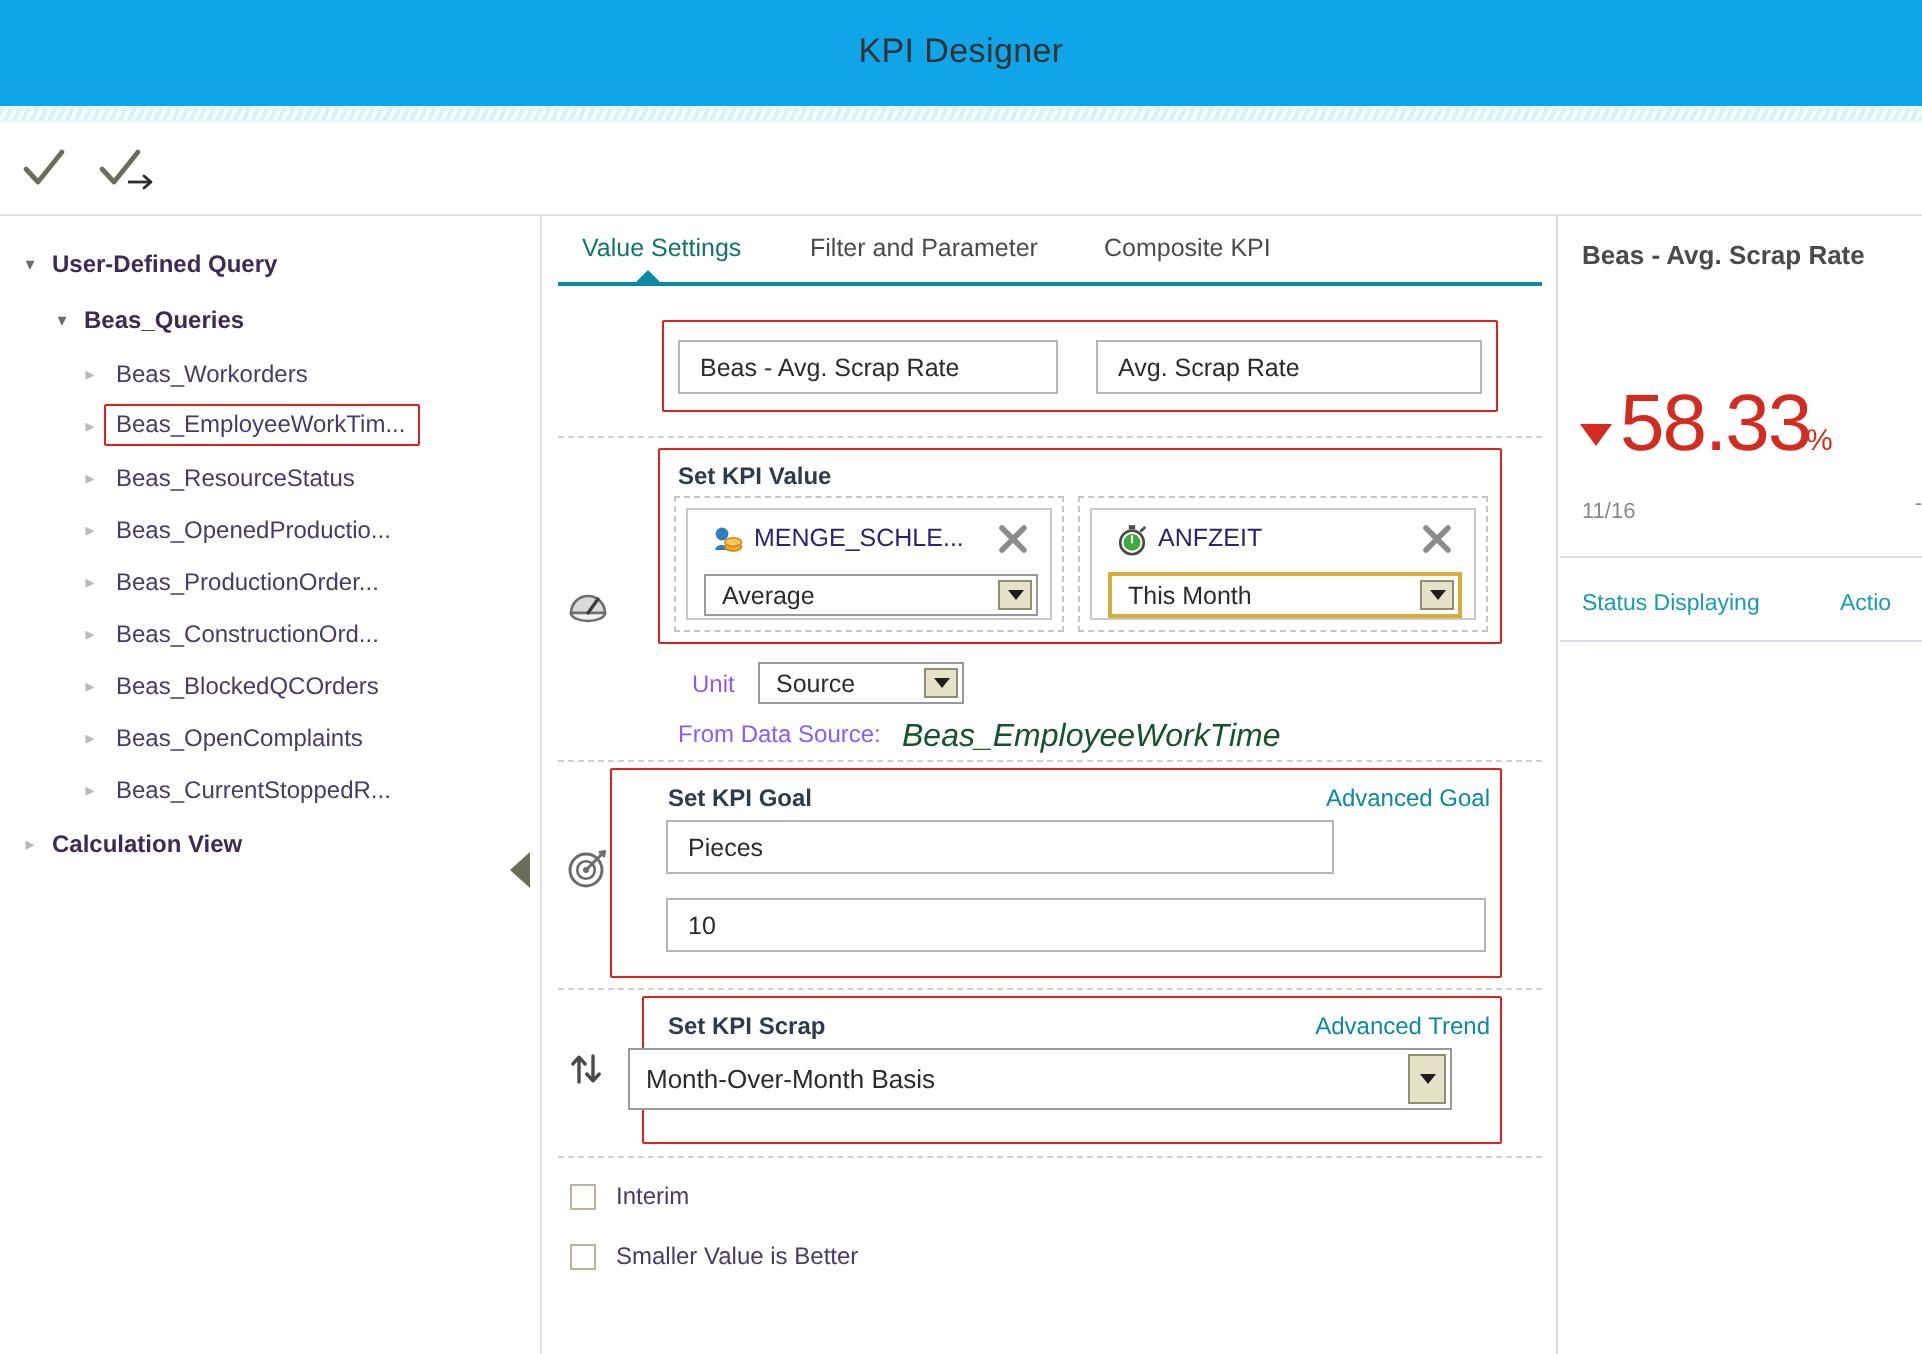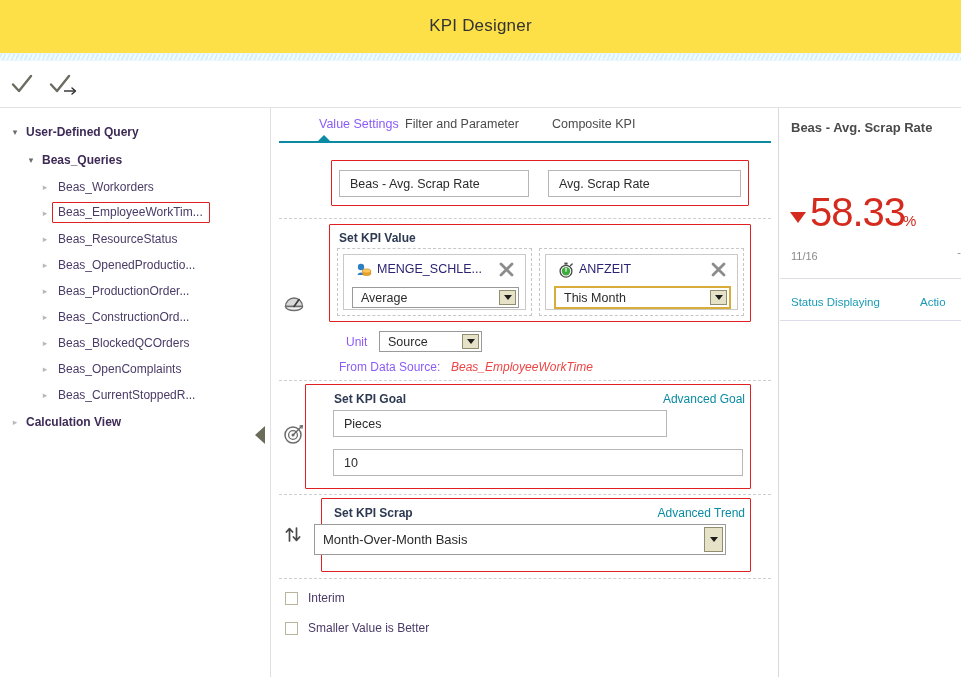--- a/index.html
+++ b/index.html
@@ -11,21 +11,21 @@
     background: #ffffff;
     font-family: "Liberation Sans", sans-serif;
     font-size: 12px;
     color: #333333;
   }
   #app { position: relative; width: 961px; height: 677px; background:#fff; }
 
   
   .header {
     position: absolute; left:0; top:0; width:961px; height:53px;
-    background:#fde047;
+    background:#0ea5e9;
   }
   .header-title {
     position:absolute; left:0; top:16px; width:961px;
     text-align:center;
     font-size:17px; color:#333333;
     letter-spacing:0.2px;
   }
   .header-rule {
     position:absolute; left:0; top:53px; width:961px; height:8px;
     background: repeating-linear-gradient(115deg,
@@ -109,21 +109,21 @@
   .tabs {
     position:absolute; left:0; top:0; width:508px; height:36px;
   }
   .tab {
     position:absolute; top:9px;
     font-size:12.5px;
     color:#4b4b4b;
     cursor:pointer;
     white-space:nowrap;
   }
-  .tab.active { color:#8b5cf6;margin-left:28px; }
+  .tab.active { color:#0f766e; }
   .tabs-underline {
     position:absolute; left:8px; top:33px; width:492px; height:2px;
     background:#0a8ba3;
   }
   .tab-caret {
     position:absolute; top:27px;
     width:0; height:0;
     border-left:6px solid transparent;
     border-right:6px solid transparent;
     border-bottom:6px solid #0a8ba3;
@@ -231,22 +231,22 @@
 
   
   .sm-label {
     position:absolute;
     font-size:12px;
     color:#8b5cf6;
     white-space:nowrap;
   }
   .sm-muted {
     position:absolute;
-    font-size:12px;
-    color:#ef4444;
+    font-size:16px;
+    color:#14532d;
     font-style:italic;
     white-space:nowrap;
   }
 
   
   .cb-row { position:absolute; height:18px; }
   .cb-box {
     position:absolute; left:0; top:1px;
     width:13px; height:13px;
     border:1px solid #b9b49a;

